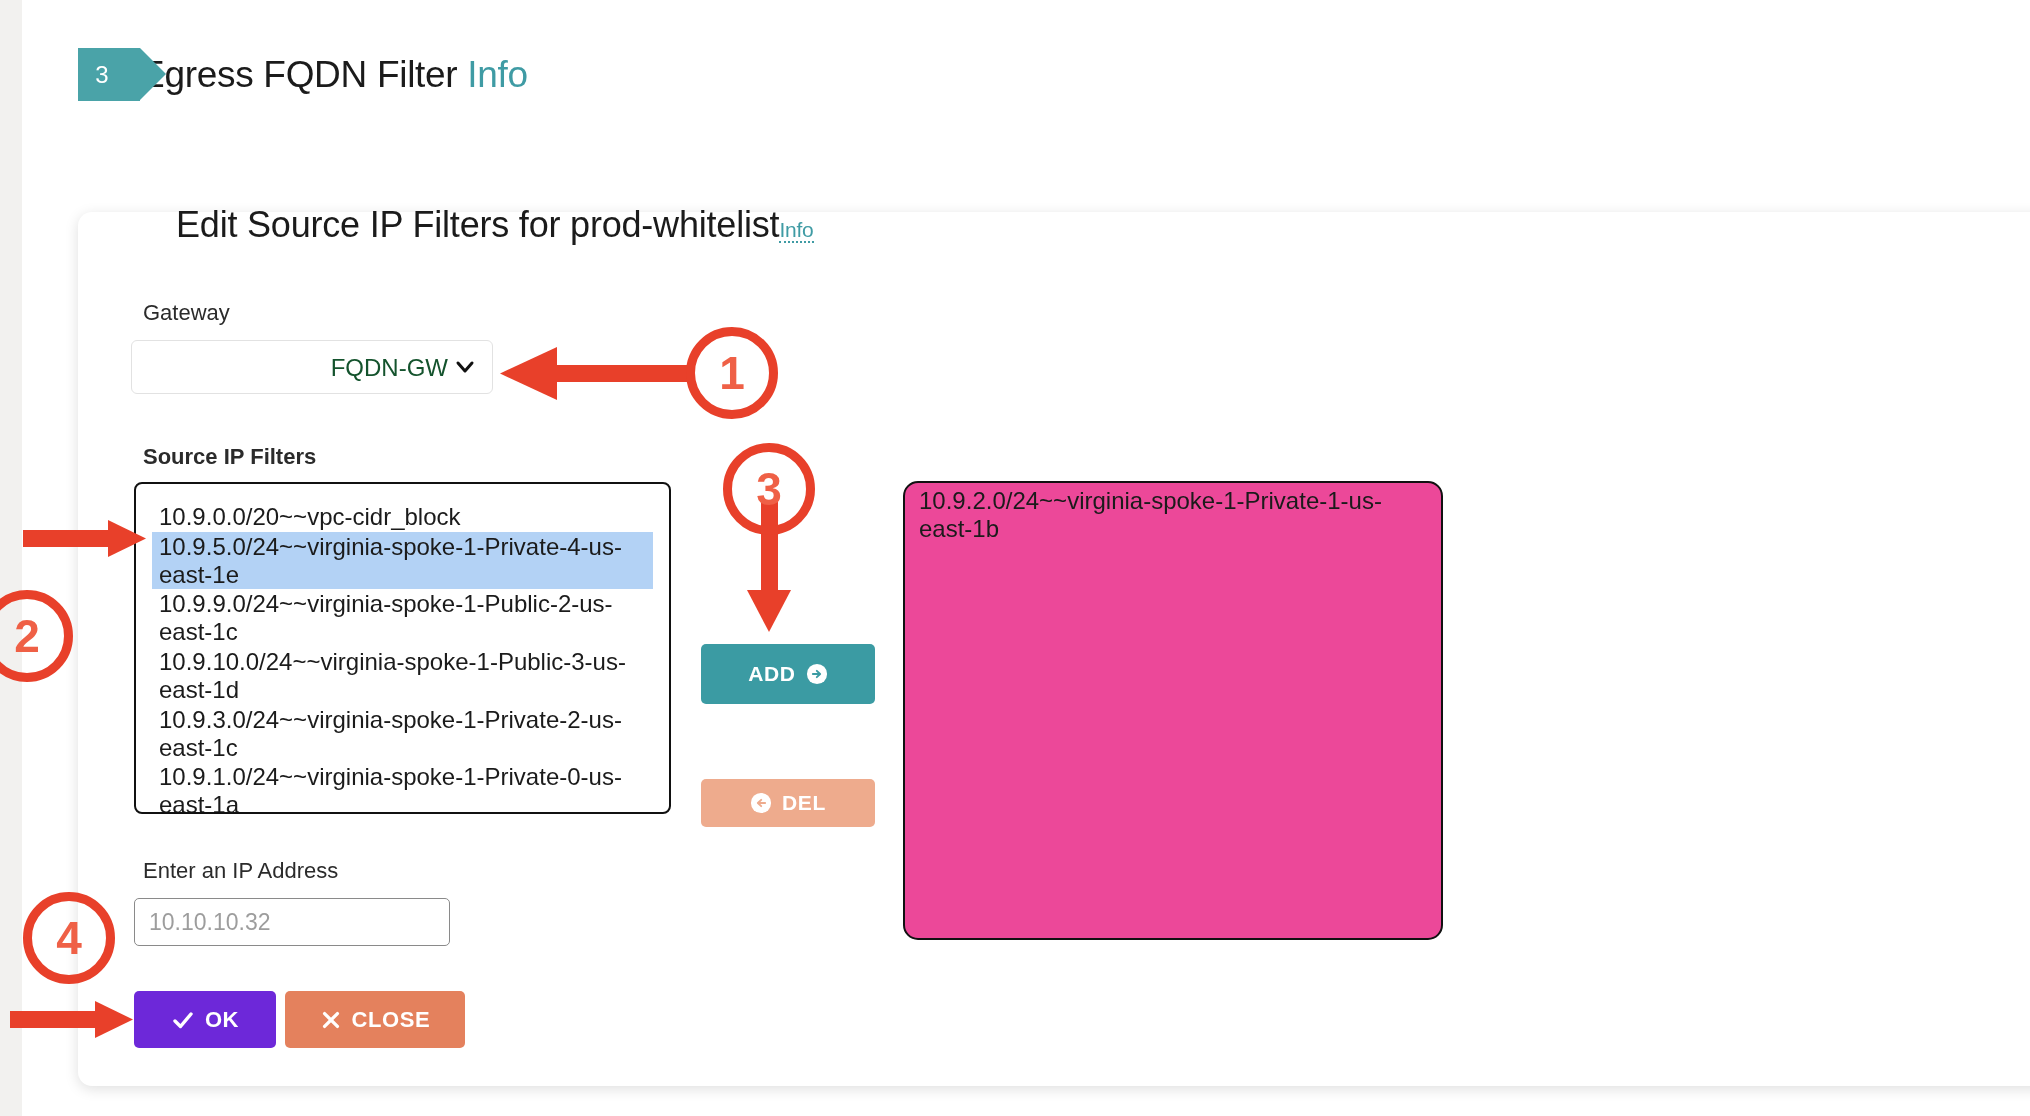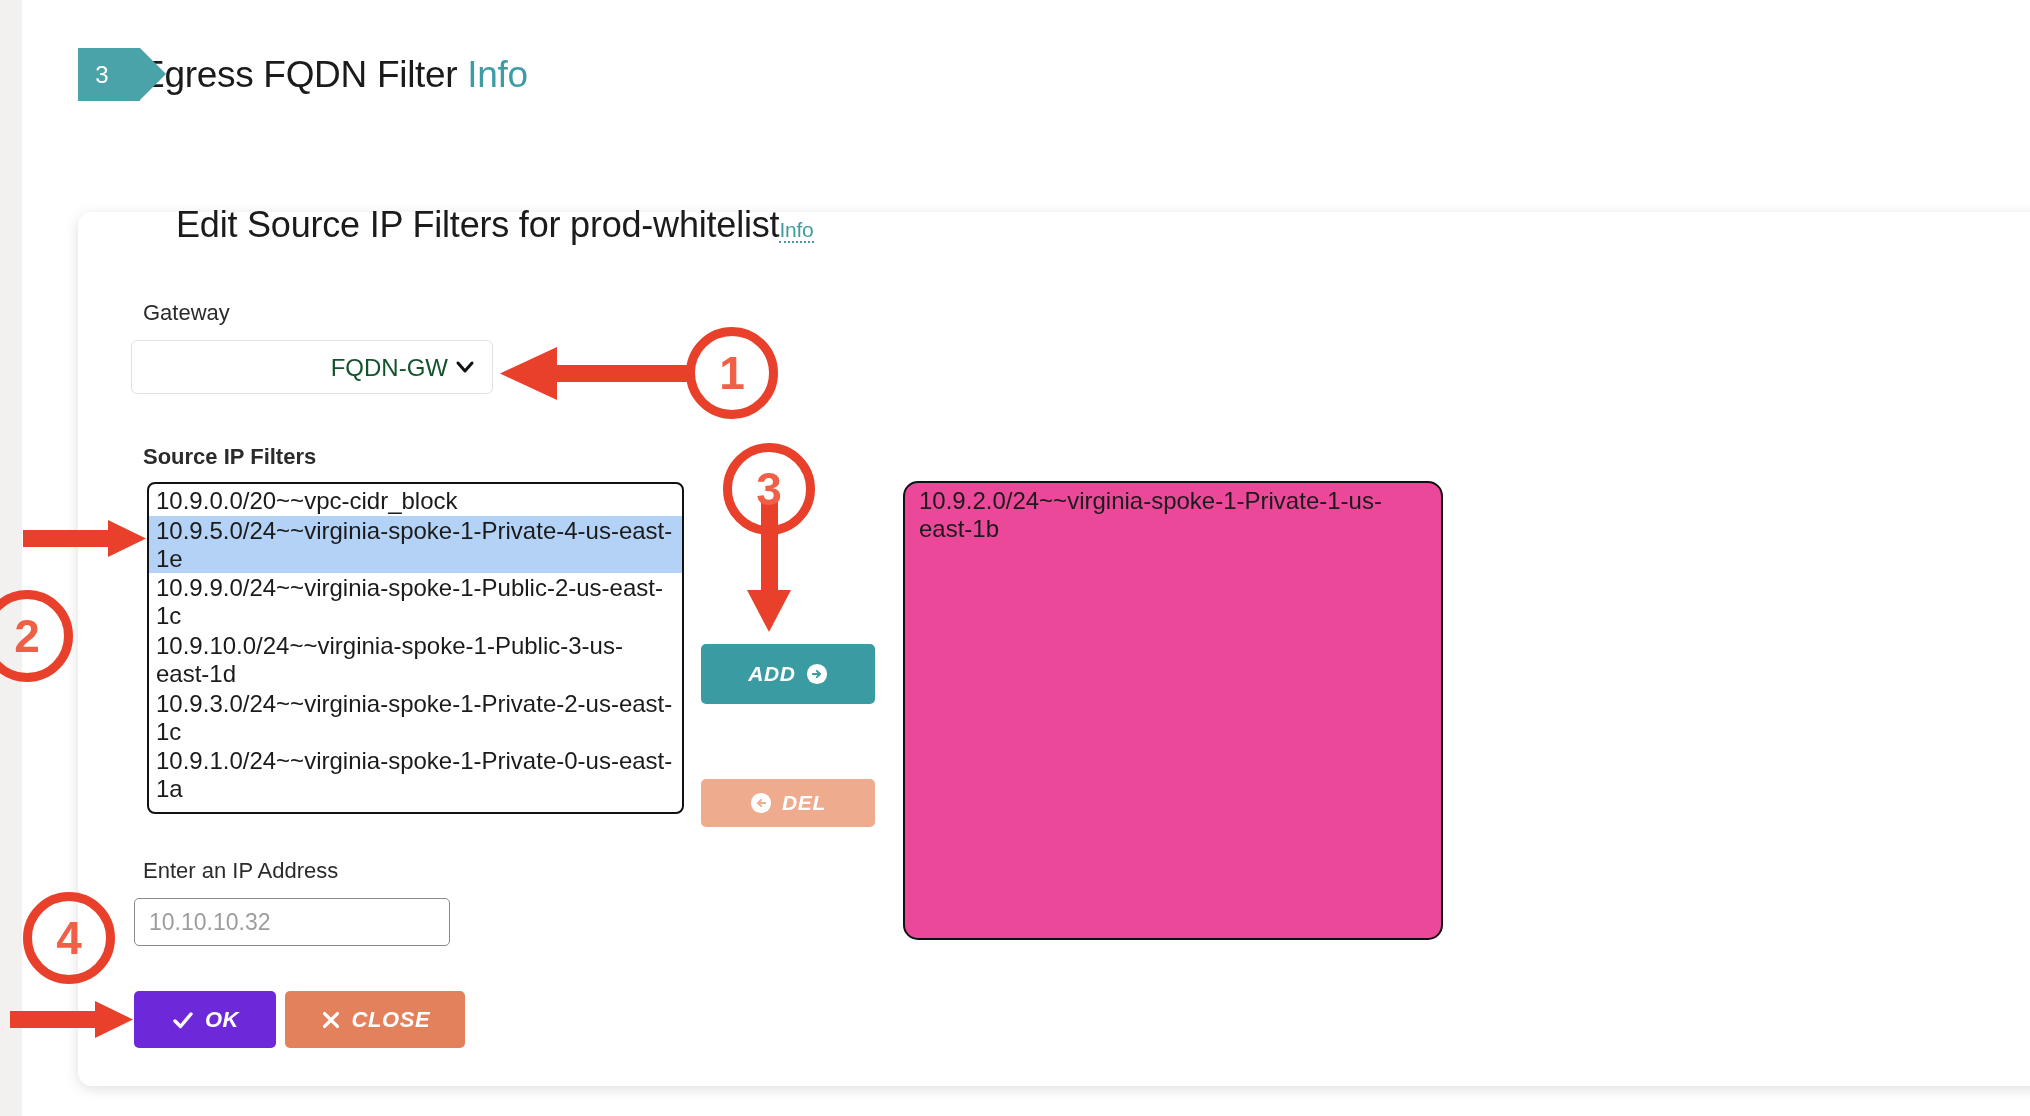--- a/index.html
+++ b/index.html
@@ -125,30 +125,30 @@
   }
 
   
   .lbl-filters {
     left: 131px; top: 444px;
     font-weight: bold;
     font-size: 22px;
   }
   .listbox {
     position: absolute;
-    left: 147px; top: 482px;
+    left: 134px; top: 482px;
     width: 537px; height: 332px;
     border: 2px solid #111111;
     border-radius: 8px;
     background: #ffffff;
     overflow: hidden;
     font-size: 24px;
     color: #1b1b1b;
     line-height: 1.16;
-    padding: 0;
+    padding: 16px;
     cursor: pointer;
   }
   .listbox-inner { padding: 2px 0 0 0; }
   .lb-opt {
     padding: 1px 6px 1px 7px;
     white-space: normal;
     word-break: break-word;
   }
   .lb-opt.selected {
     background: #b3d2f5;
@@ -175,21 +175,20 @@
     position: absolute;
     border: none;
     border-radius: 5px;
     color: #ffffff;
     font-family: "Liberation Sans", sans-serif;
     font-weight: bold;
     letter-spacing: 0.6px;
     cursor: pointer;
     display: flex; align-items: center; justify-content: center;
     gap: 10px;
-    font-style: italic;
   }
   .btn-add {
     left: 701px; top: 644px;
     width: 174px; height: 60px;
     background: #3b9ba3;
     font-size: 21px;
   }
   .btn-del {
     left: 701px; top: 779px;
     width: 174px; height: 48px;

